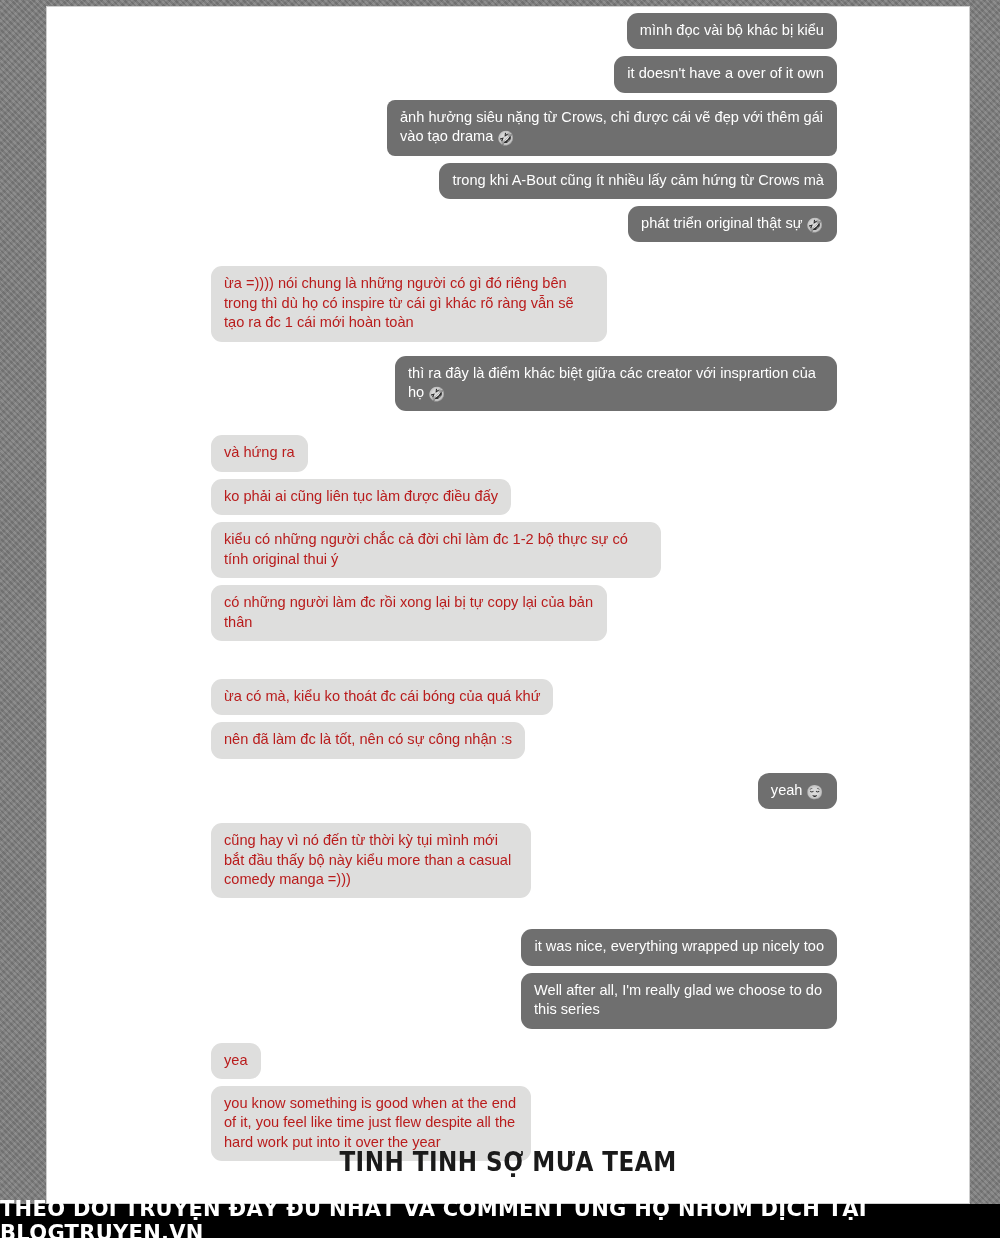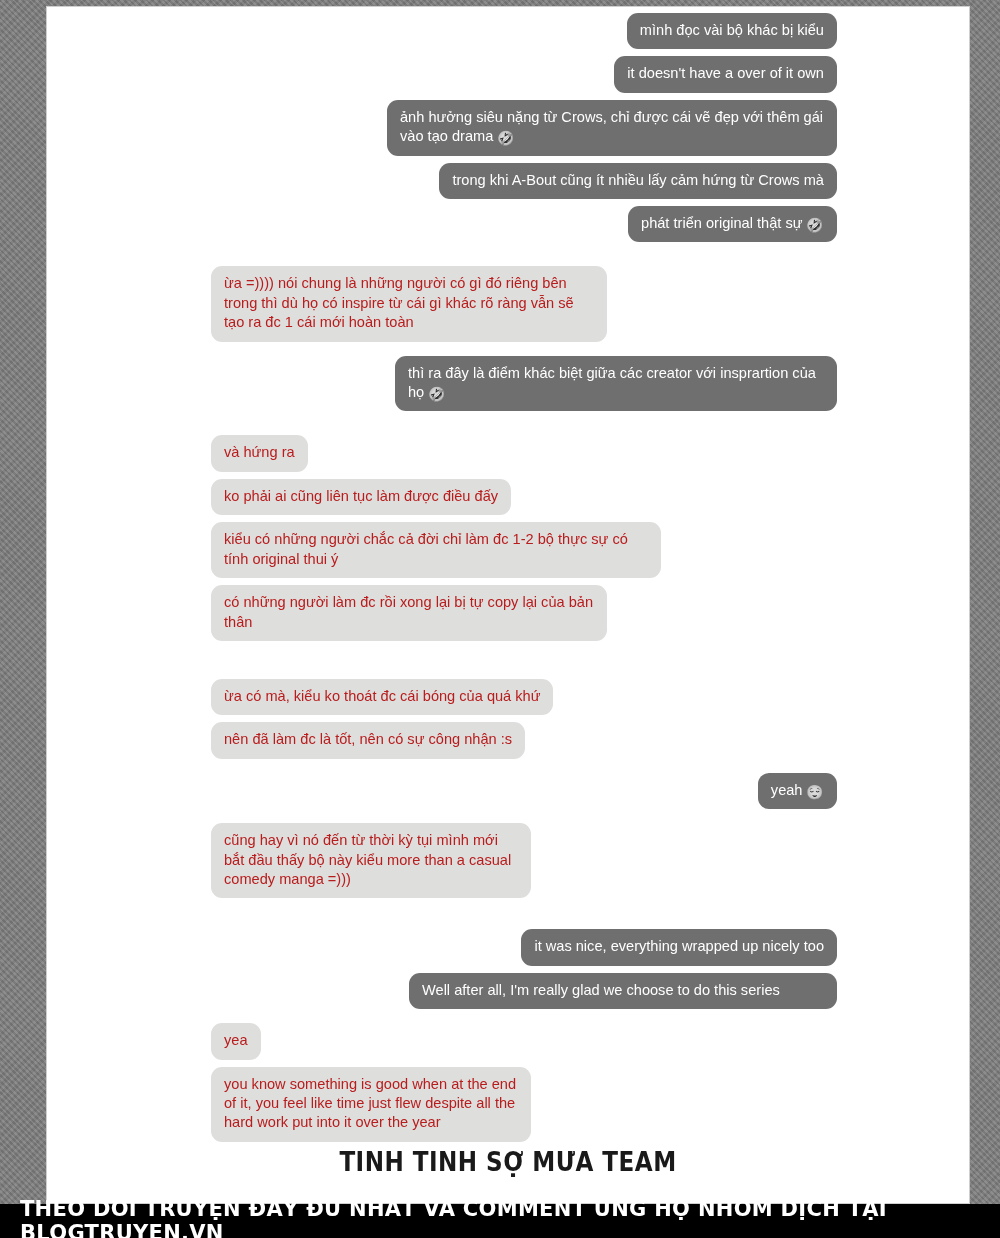--- a/index.html
+++ b/index.html
@@ -100,39 +100,38 @@
     height: 34px;
     background: #000000;
     color: #ffffff;
     display: flex;
     align-items: center;
     justify-content: center;
     font-family: "DejaVu Sans", sans-serif;
     font-weight: bold;
     font-size: 21px;
     letter-spacing: 0.3px;
-    padding-left: 20px;
   }
 </style>
 </head>
 <body>
 
 <div id="page">
   <div id="sheet">
     <div id="chat">
         <div class="row right right-pad">
           <div class="bubble out"><span>mình đọc vài bộ khác bị kiểu</span></div>
         </div>
         <div class="gap-sm"></div>
         <div class="row right right-pad">
           <div class="bubble out"><span>it doesn't have a over of it own</span></div>
         </div>
         <div class="gap-sm"></div>
         <div class="row right right-pad">
-          <div class="bubble out" style="width: 512px;"><span>ảnh hưởng siêu nặng từ Crows, chỉ được cái vẽ đẹp với thêm gái vào tạo drama</span> <span class="emoji">🤣</span></div>
+          <div class="bubble out" style="width: 512px; border-radius: 8px;"><span>ảnh hưởng siêu nặng từ Crows, chỉ được cái vẽ đẹp với thêm gái vào tạo drama</span> <span class="emoji">🤣</span></div>
         </div>
         <div class="gap-sm"></div>
         <div class="row right right-pad">
           <div class="bubble out"><span>trong khi A-Bout cũng ít nhiều lấy cảm hứng từ Crows mà</span></div>
         </div>
         <div class="gap-sm"></div>
         <div class="row right right-pad">
           <div class="bubble out"><span>phát triển original thật sự</span> <span class="emoji">🤣</span></div>
         </div>
         <div class="gap-lg"></div>
@@ -176,21 +175,21 @@
         <div class="row left left-pad">
           <div class="bubble in" style="width: 320px;"><span>cũng hay vì nó đến từ thời kỳ tụi mình mới bắt đầu thấy bộ này kiểu more than a casual comedy manga =)))</span></div>
         </div>
         <div class="gap-lg"></div>
         <div class="gap-sm"></div>
         <div class="row right right-pad">
           <div class="bubble out"><span>it was nice, everything wrapped up nicely too</span></div>
         </div>
         <div class="gap-sm"></div>
         <div class="row right right-pad">
-          <div class="bubble out" style="width: 428px;"><span>Well after all, I'm really glad we choose to do this series</span></div>
+          <div class="bubble out" style="width: 316px;"><span>Well after all, I'm really glad we choose to do this series</span></div>
         </div>
         <div class="gap-md"></div>
         <div class="row left left-pad">
           <div class="bubble in"><span>yea</span></div>
         </div>
         <div class="gap-sm"></div>
         <div class="row left left-pad">
           <div class="bubble in" style="width: 320px;"><span>you know something is good when at the end of it, you feel like time just flew despite all the hard work put into it over the year</span></div>
         </div>
       </div>

